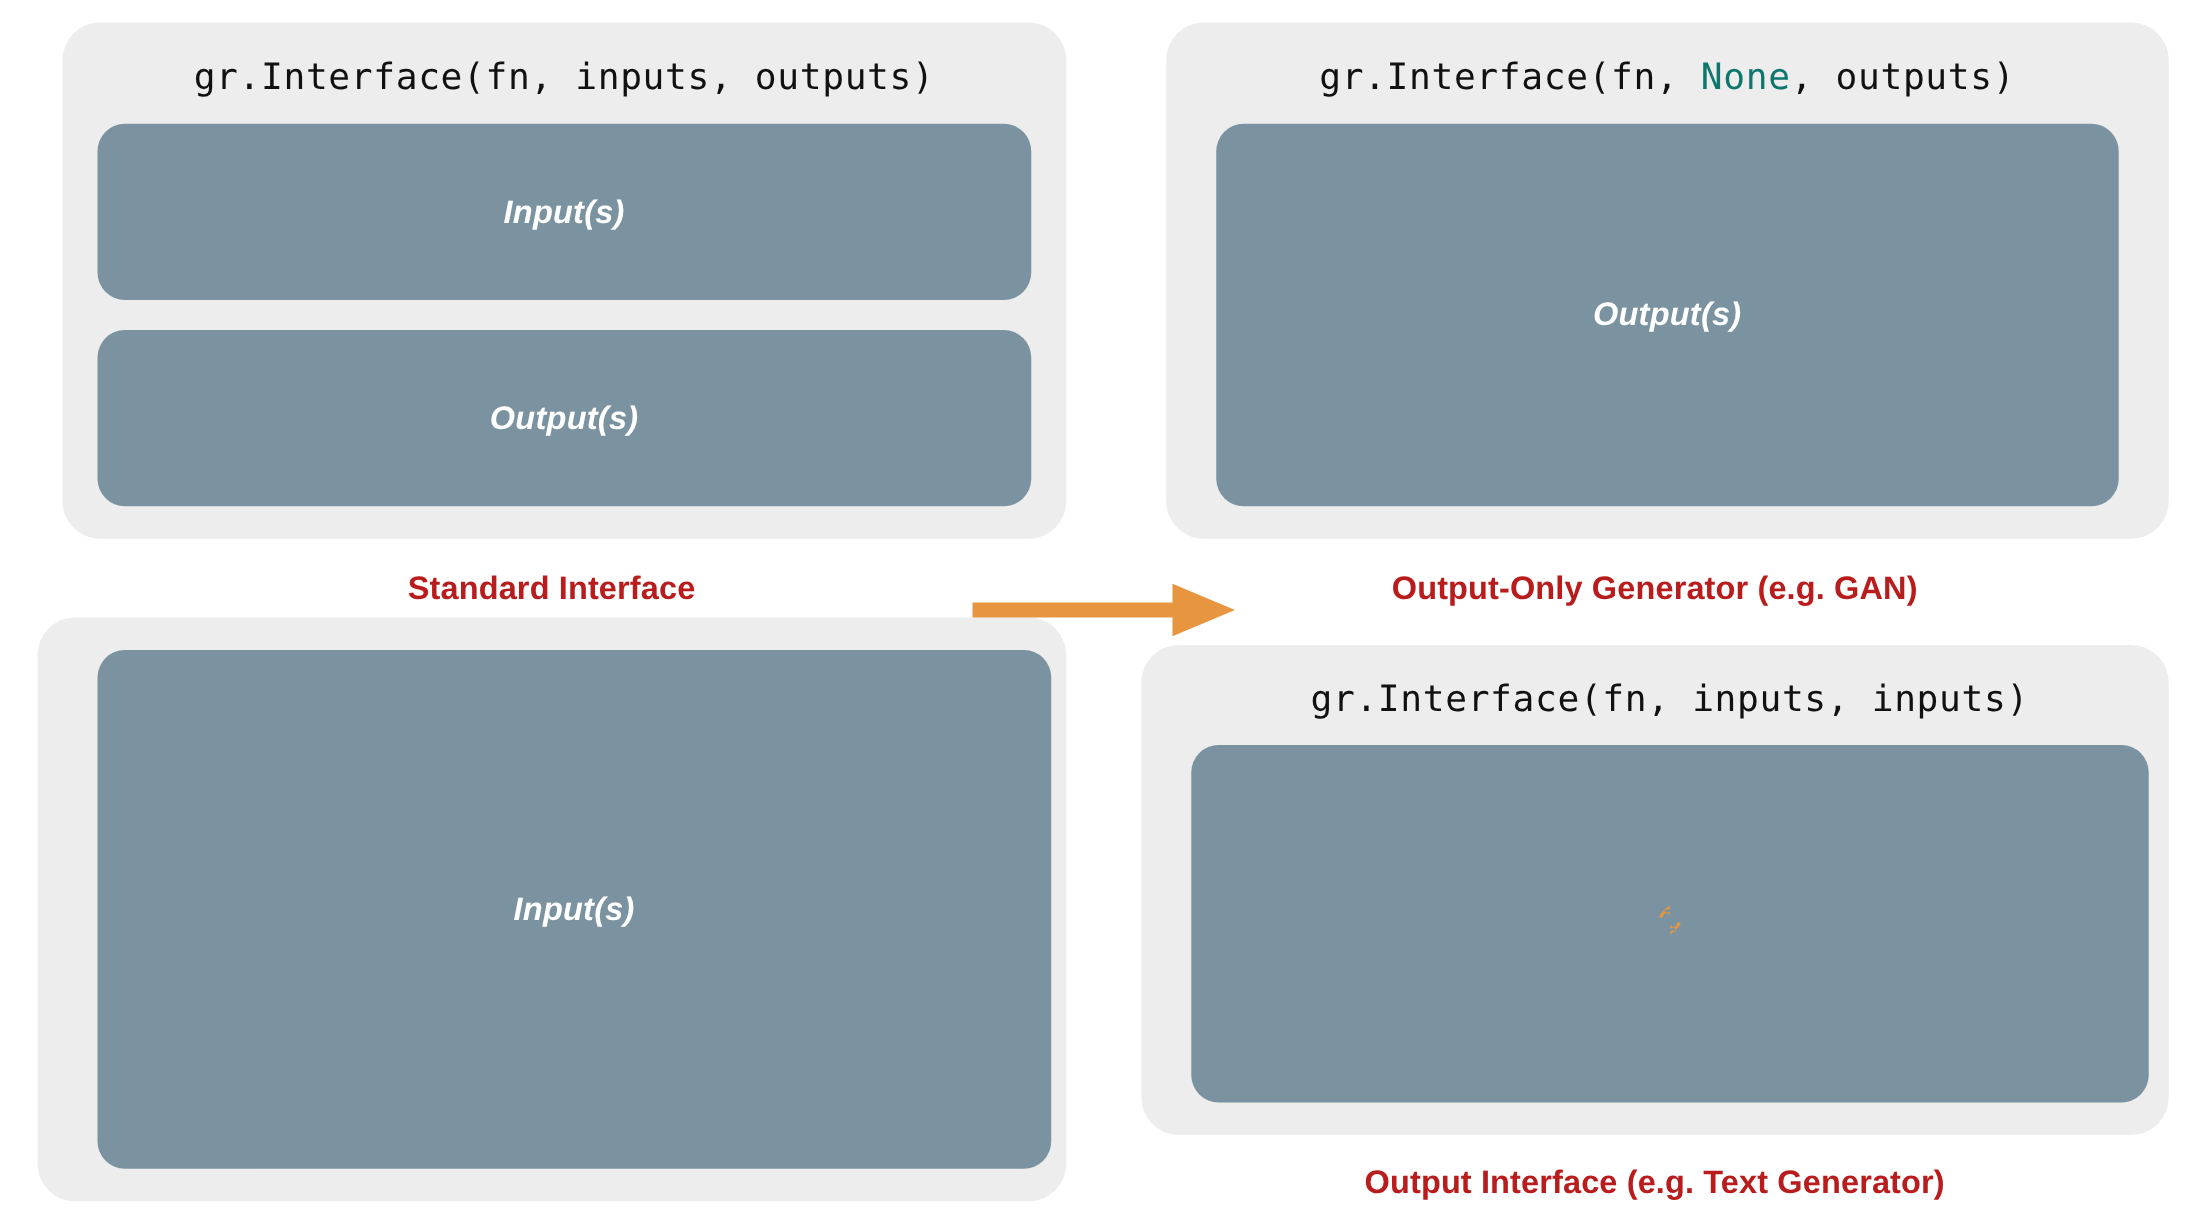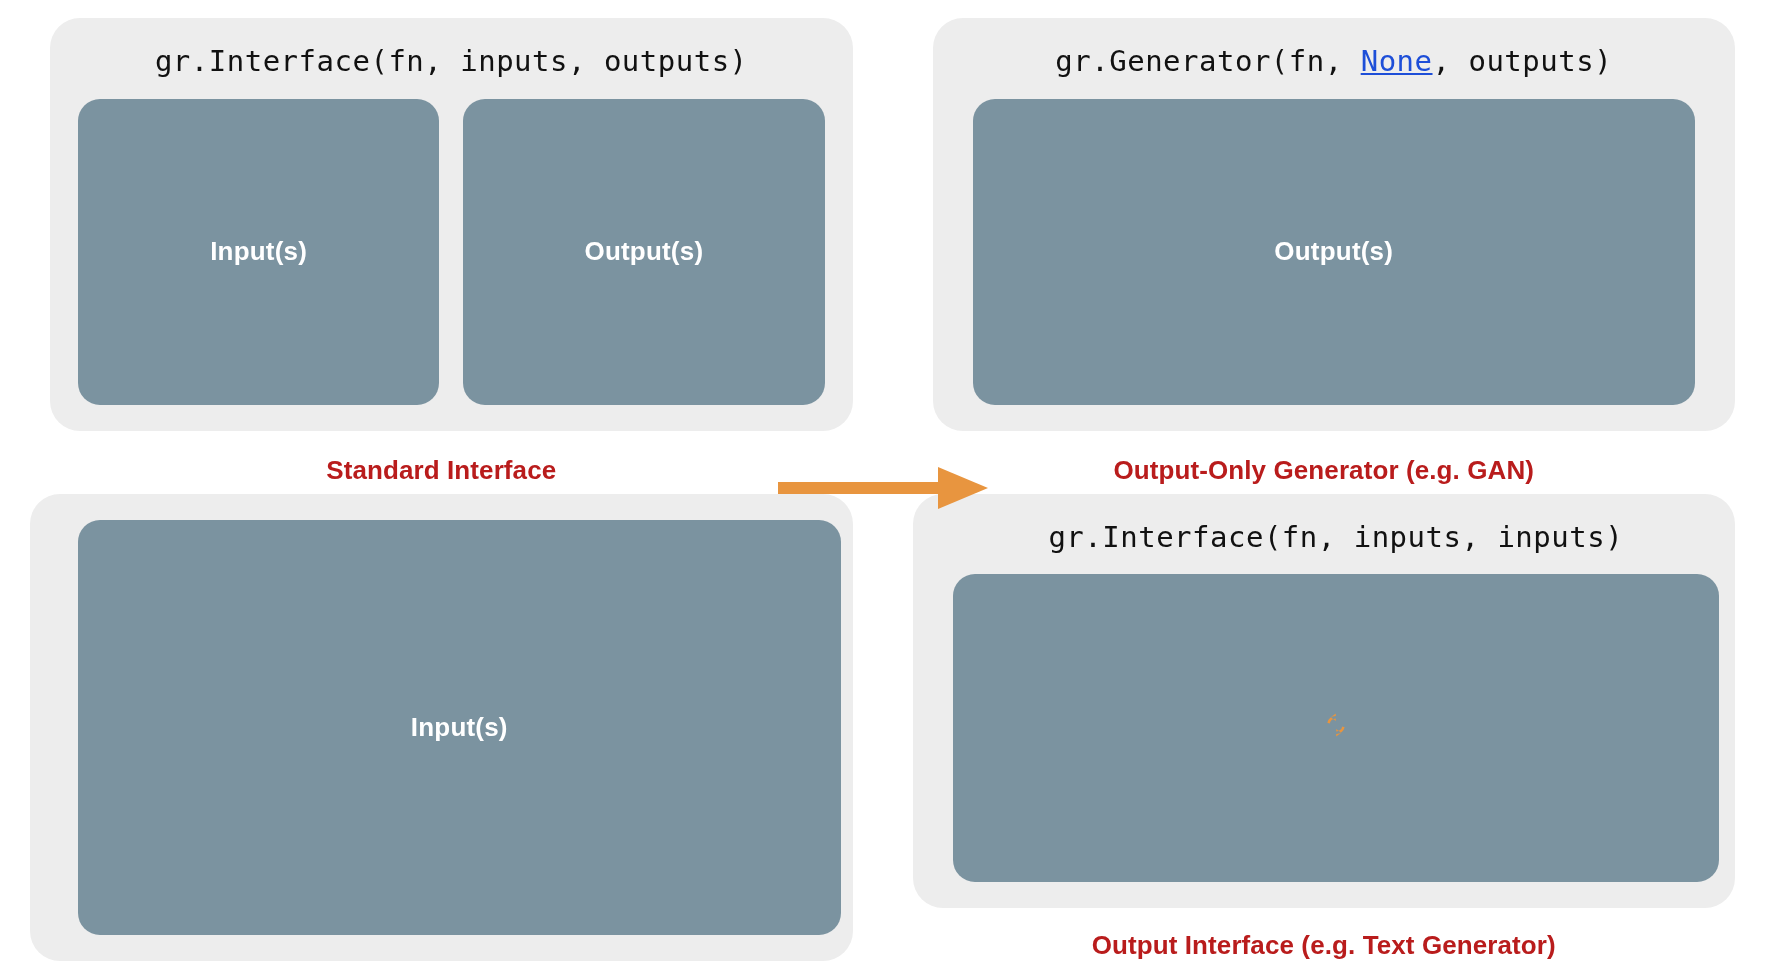--- a/index.html
+++ b/index.html
@@ -44,28 +44,30 @@
   .code-header {
     font-family: "DejaVu Sans Mono", "Liberation Mono", monospace;
     font-size: 29px;
     color: #111111;
     letter-spacing: 0.5px;
     white-space: pre;
     margin-bottom: 20px;
     line-height: 1.2;
     text-align: center;
   }
-  .code-header .none { color: #1d4ed8; text-decoration: underline; }
+  .code-header .none { color: #0f766e; }
 
   .boxes {
     display: flex;
+    flex-direction: column;
     gap: 24px;
     width: 100%;
     flex: 1 1 auto;
     min-height: 0;
+    font-style: italic;
   }
 
   .box {
     background: #7b93a0;
     border-radius: 22px;
     flex: 1 1 0;
     display: flex;
     align-items: center;
     justify-content: center;
     position: relative;
@@ -107,21 +109,21 @@
   }
 
   
   .cell.r1 .panel { height: 330px; margin-left: 20px; }
   .cell.r1 .caption { padding-top: 24px; }
   .cell.r2 .panel { height: 335px; }
   .cell.r2 .caption { padding-top: 22px; }
 
   .cell.c2 .panel { padding-left: 40px; padding-right: 40px; }
   .cell.r2.c1 .panel { padding-left: 48px; padding-right: 12px; }
-  .cell.r2.c2 .panel { padding-left: 40px; padding-right: 16px; }
+  .cell.r2.c2 .panel { padding-left: 40px; padding-right: 16px; margin-top: 22px; }
 </style>
 </head>
 <body>
 
 <div id="grid">
 
   <div class="cell r1 c1">
     <div class="panel">
       <div class="code-header"><span>gr.Interface(fn, inputs, outputs)</span></div>
 
@@ -139,21 +141,21 @@
             <polygon points="160,2 210,23 160,44" fill="#e8953f"></polygon>
           </svg>
         </div>
       </div>
     </div>
     <div class="caption">Standard Interface</div>
   </div>
 
   <div class="cell r1 c2">
     <div class="panel">
-      <div class="code-header"><span>gr.Generator(fn, </span><span class="none">None</span><span>, outputs)</span></div>
+      <div class="code-header"><span>gr.Interface(fn, </span><span class="none">None</span><span>, outputs)</span></div>
 
       <div class="boxes">
         <div class="box">
           <span class="box-label">Output(s)</span>
         </div>
       </div>
     </div>
     <div class="caption">Output-Only Generator (e.g. GAN)</div>
   </div>
 

